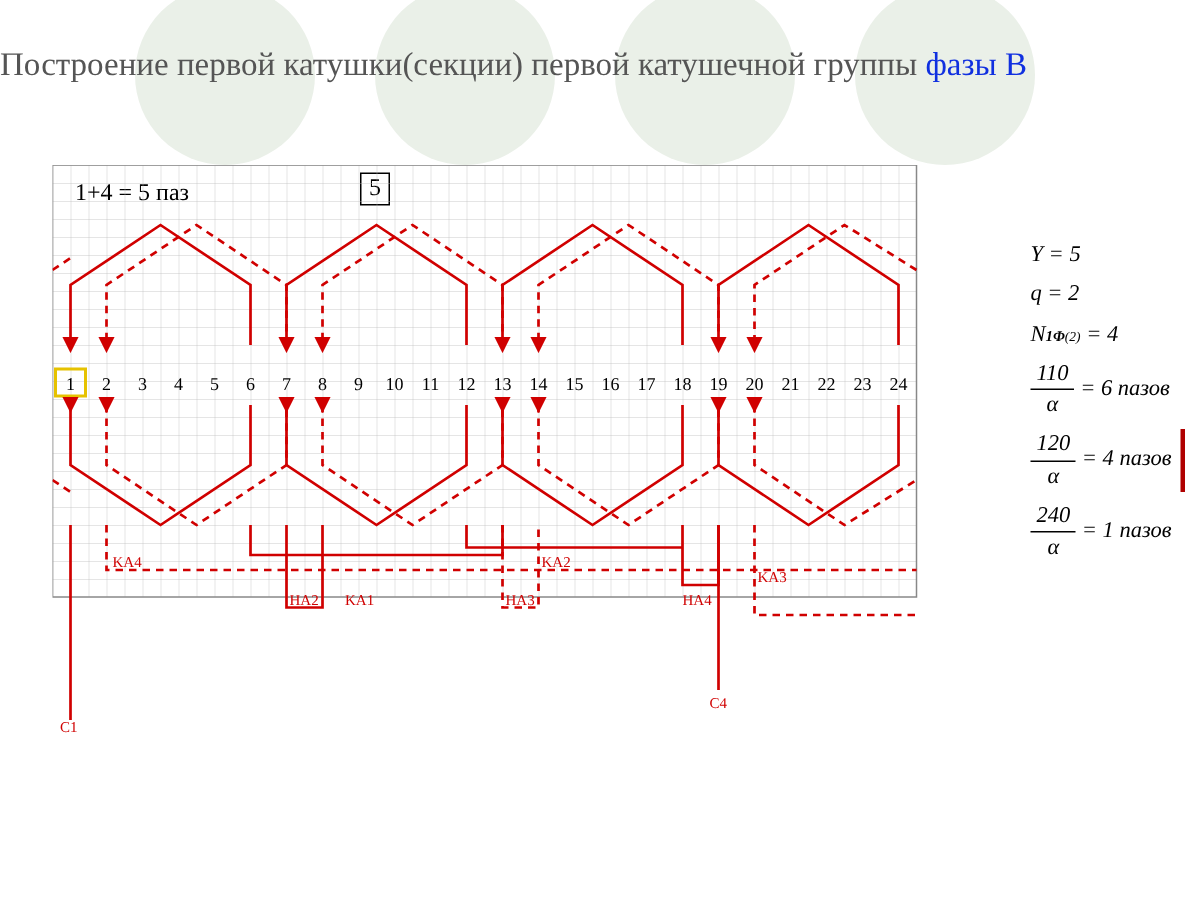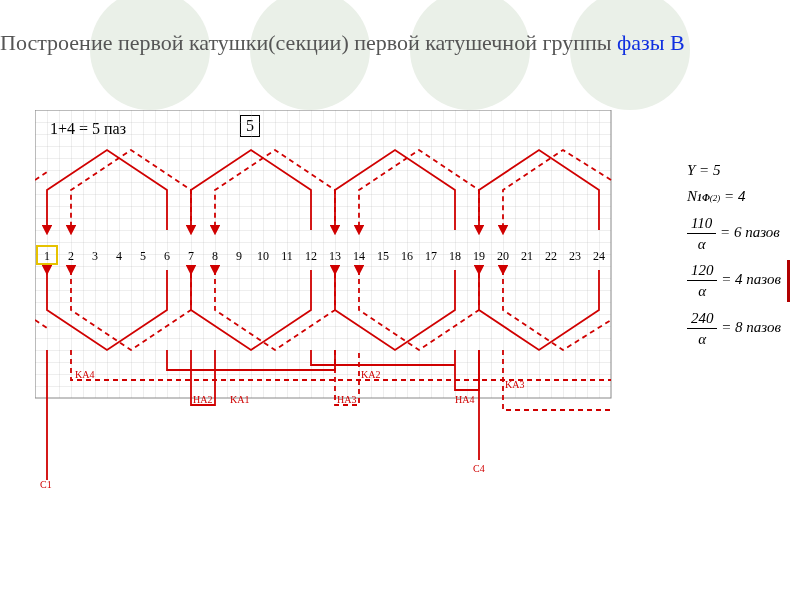--- a/index.html
+++ b/index.html
@@ -176,23 +176,24 @@
     <text x="420" y="293">HA4</text>
     <text x="470" y="278">KA3</text>
     <text x="5" y="378">C1</text>
     <text x="438" y="362">C4</text>
   </g>
 </svg>
 </div>
 
 <div class="formulas">
   <div>Y = 5</div>
+  <div>q = 2</div>
   <div><i>N</i><span class="sub">1Φ</span><span class="sup">(2)</span> = 4</div>
   <div>
     <span class="frac"><span class="num">110</span><span class="den">α</span></span><span> = 6 пазов</span>
   </div>
   <div class="hl" style="padding-right:6px">
     <span class="frac"><span class="num">120</span><span class="den">α</span></span><span> = 4 пазов</span>
   </div>
   <div>
-    <span class="frac"><span class="num">240</span><span class="den">α</span></span><span> = 8 пазов</span>
+    <span class="frac"><span class="num">240</span><span class="den">α</span></span><span> = 1 пазов</span>
   </div>
 </div>
 
 </body></html>

